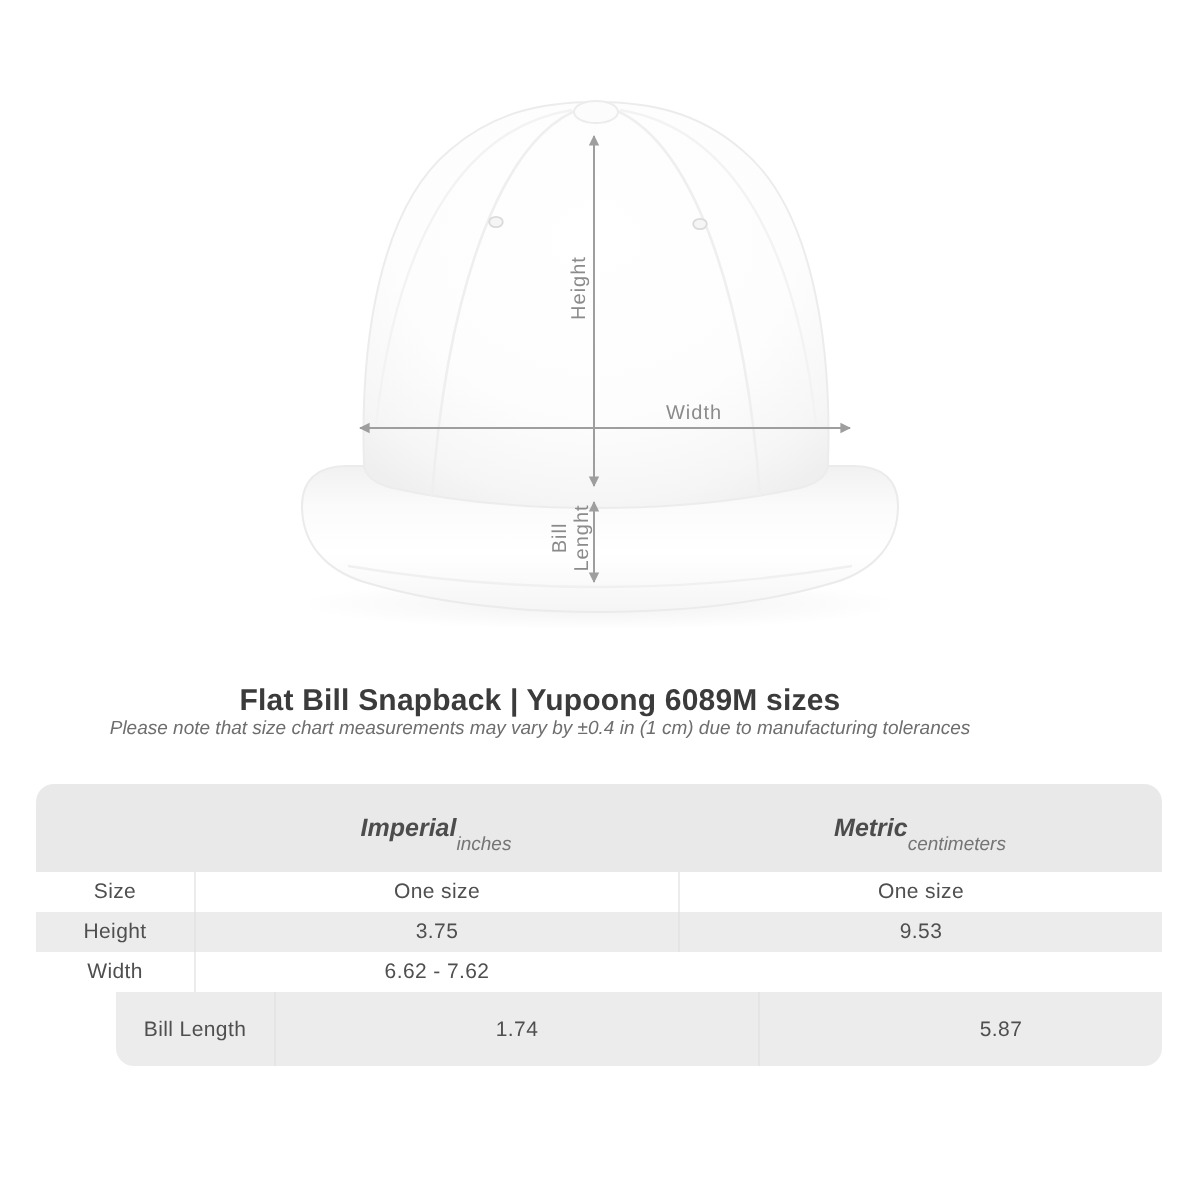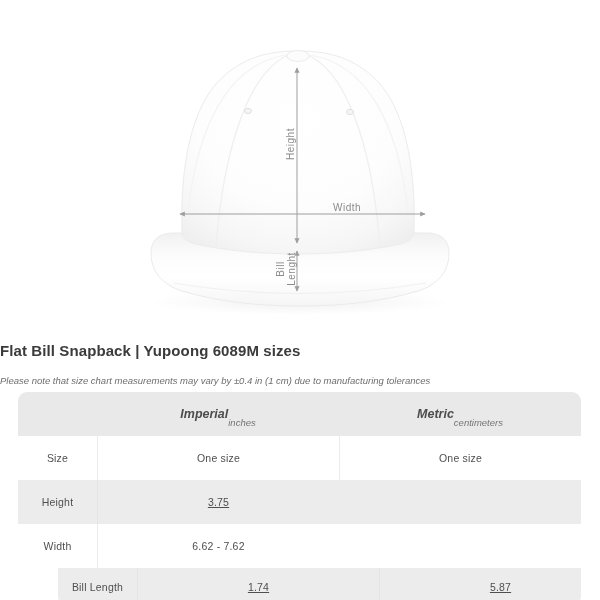--- a/index.html
+++ b/index.html
@@ -20,42 +20,42 @@
     letter-spacing: 0.5px;
     white-space: nowrap;
     line-height: 11px;
   }
   .dim-label.rot { transform: translate(-50%, -50%) rotate(-90deg); }
   .dim-label.flat { transform: translate(-50%, -50%); }
   .bill-label { text-align: center; }
   .bill-label span { display: block; }
 
   
-  .title-block { position: absolute; left: 0; top: 342px; width: 540px; }
+  .title-block { position: absolute; left: 0; top: 342px; width: 540px; text-align: center; }
   .chart-title { font-size: 15px; font-weight: bold; color: #3b3b3b; letter-spacing: 0.1px; }
-  .chart-subtitle { margin-top: 16px; font-size: 9.5px; font-style: italic; color: #6e6e6e; }
+  .chart-subtitle { margin-top: 0; font-size: 9.5px; font-style: italic; color: #6e6e6e; }
 
   
   .size-table { position: absolute; left: 18px; top: 392px; width: 563px; }
   .t-header {
     display: grid; grid-template-columns: 79px 242px 242px;
     height: 44px; background: #e9e9e9; border-radius: 9px 9px 0 0;
   }
   .t-header .hcell { display: flex; align-items: center; justify-content: center; }
   .hcell .unit-name { font-size: 12.5px; font-weight: bold; font-style: italic; color: #4c4c4c; }
   .hcell .unit-sub { font-size: 9.5px; font-style: italic; color: #757575; margin-top: 17px; }
 
-  .t-row { display: grid; grid-template-columns: 79px 242px 242px; height: 44px; }
+  .t-row { display: grid; grid-template-columns: 79px 242px 242px; height: 20px; }
   .t-row > div {
     display: flex; align-items: center; justify-content: center;
     font-size: 10.5px; color: #4f4f4f; letter-spacing: 0.2px;
   }
   .t-row > div + div { border-left: 1px solid rgba(0,0,0,0.075); }
   .t-row.alt { background: #ececec; }
-  .t-row.alt > div + div { border-left: 1px solid rgba(0,0,0,0.028); text-decoration: underline; }
+  .t-row.alt > div + div { border-left: 1px solid rgba(0,0,0,0.028); }
   .t-row.last { height: 37px; border-radius: 0 0 9px 9px; margin-left: 40px; }
 </style>
 </head>
 <body>
 
 <div class="page">
 
   <div class="cap-figure">
     <svg width="600" height="335" viewBox="0 0 600 335">
       <defs>
@@ -134,20 +134,21 @@
     </div>
 
     <div class="t-row">
       <div>Size</div>
       <div>One size</div>
       <div>One size</div>
     </div>
     <div class="t-row alt">
       <div>Height</div>
       <div>3.75</div>
+      <div>9.53</div>
     </div>
     <div class="t-row">
       <div>Width</div>
       <div>6.62 - 7.62</div>
     </div>
     <div class="t-row alt last">
       <div>Bill Length</div>
       <div>1.74</div>
       <div>5.87</div>
     </div>

